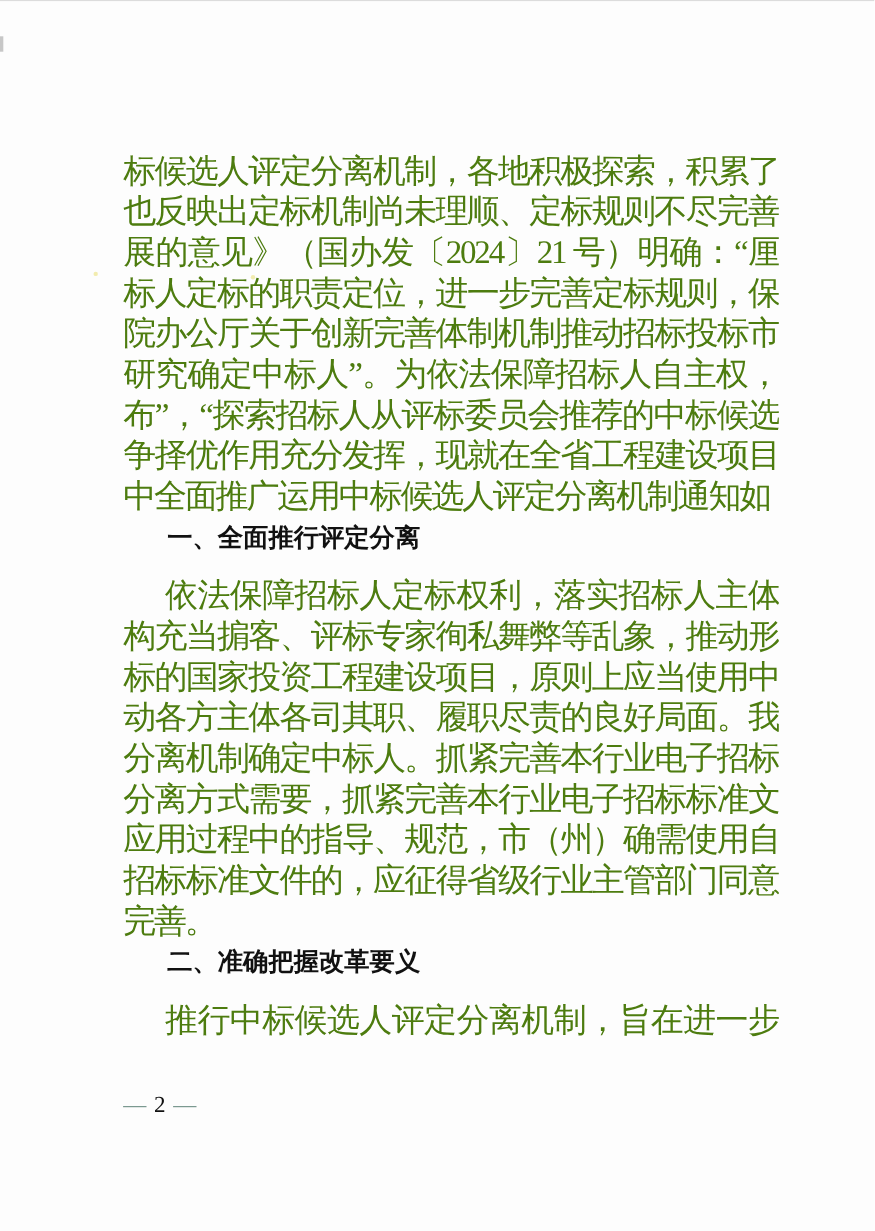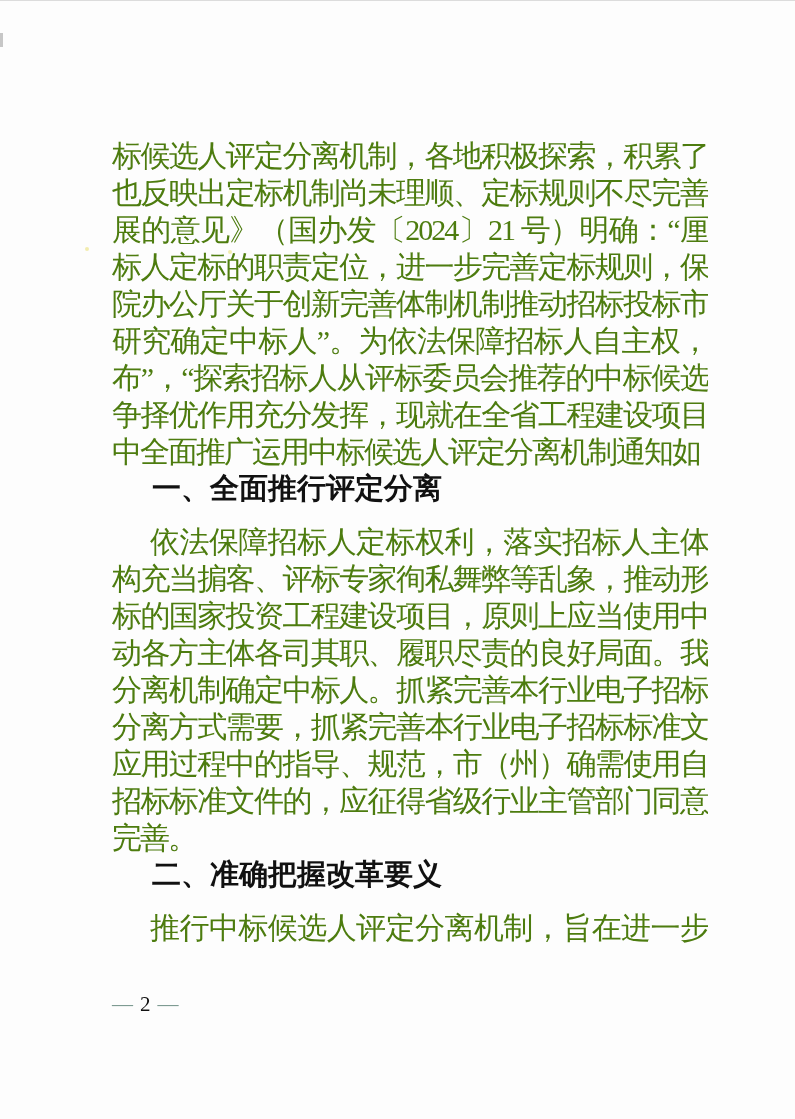--- a/index.html
+++ b/index.html
@@ -33,21 +33,21 @@
     overflow:hidden;
   }
   .ln.j {
     text-align:justify;
     text-align-last:justify;
   }
   .ln.ind { text-indent:38px;margin-top:16px; }
   .ln.h {
     font-family:"Liberation Sans","DejaVu Sans",sans-serif;
     font-weight:700;
-    font-size:29px; letter-spacing:0;
+    font-size:23px; letter-spacing:0;
     color:#111;
     text-indent:40px;
     text-align:left; text-align-last:left;
   }
   .footer {
     position:absolute; left:112px; top:992px; height:24px;
     line-height:24px; font-size:21px; white-space:nowrap;
   }
   .footer .dash { color:#76958c; letter-spacing:0; }
   .footer .num { color:#111; margin:0 7px; font-family:"Liberation Serif","DejaVu Serif",serif; }

